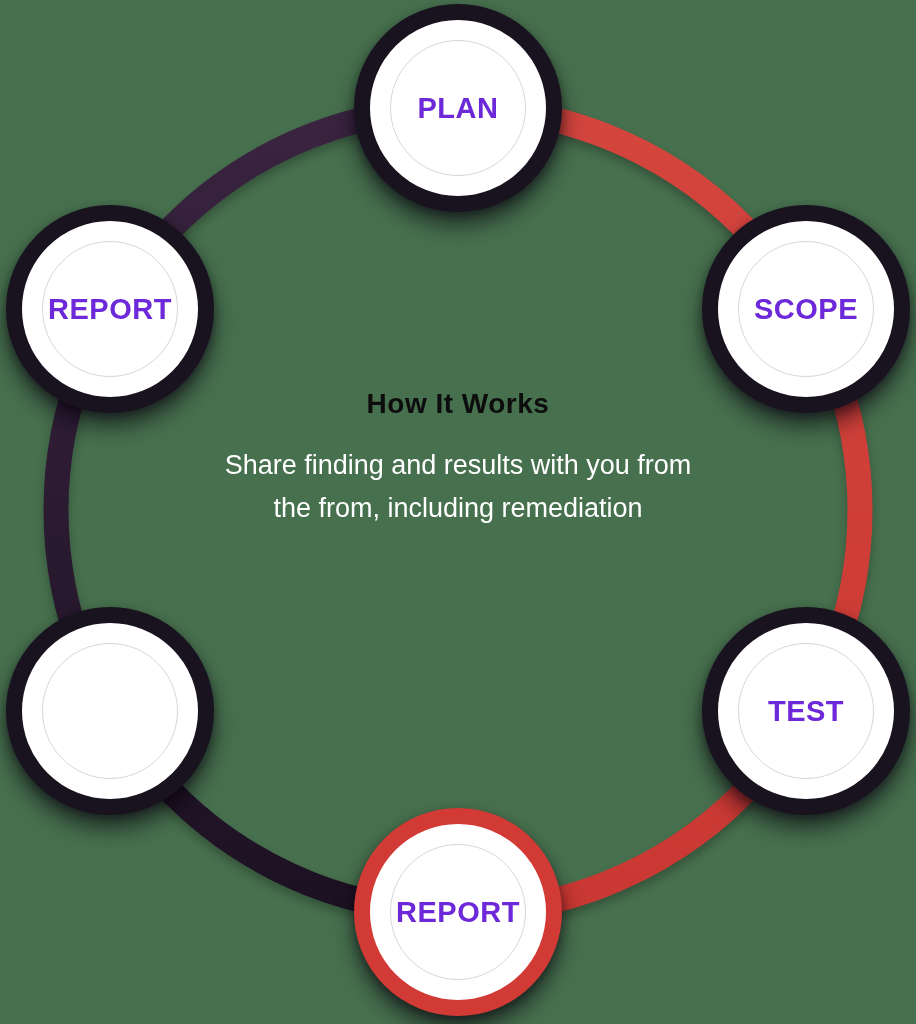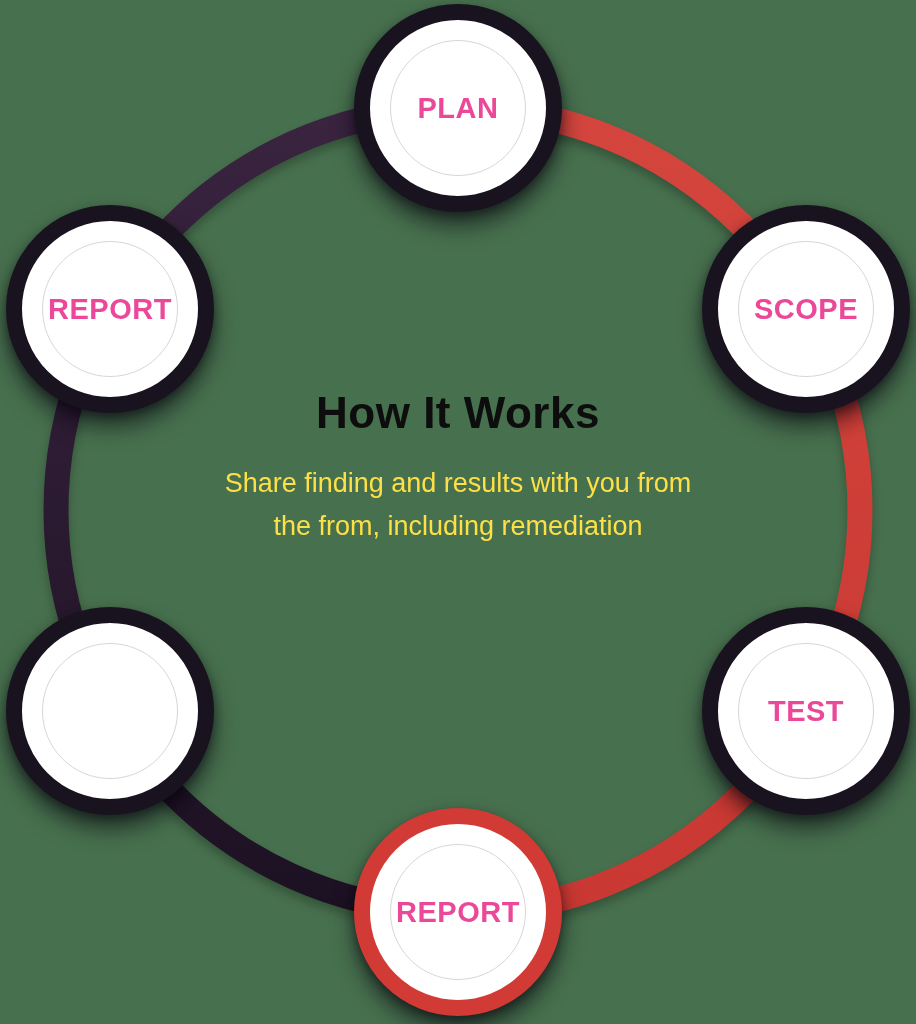--- a/index.html
+++ b/index.html
@@ -22,39 +22,39 @@
   }
   .node.red{border-color:#D23B35;align-items:center;}
   .inner-ring{
     position:absolute;inset:20px;
     border:1px solid #d7d7d7;
     border-radius:50%;
   }
   .node-label{
     position:relative;
     font-size:29px;font-weight:bold;
-    color:#ec4899;letter-spacing:0.5px;
+    color:#6d28d9;letter-spacing:0.5px;
     white-space:nowrap;
   }
   .center-text{
     position:absolute;
     left:458px;top:388px;
     width:640px;
     transform:translateX(-50%);
     text-align:center;
   }
   .center-title{
-    font-size:44px;font-weight:bold;
+    font-size:28px;font-weight:bold;
     color:#0D0D0D;
     margin:0 0 24px 0;
     letter-spacing:0.5px;
   }
   .center-desc{
     font-size:27px;font-weight:500;
-    color:#fde047;
+    color:#ffffff;
     line-height:43px;
     margin:0;
   }
 </style>
 </head>
 <body>
 
 <div class="stage">
 
   <svg class="ring-svg" width="916" height="1024" viewBox="0 0 916 1024">

